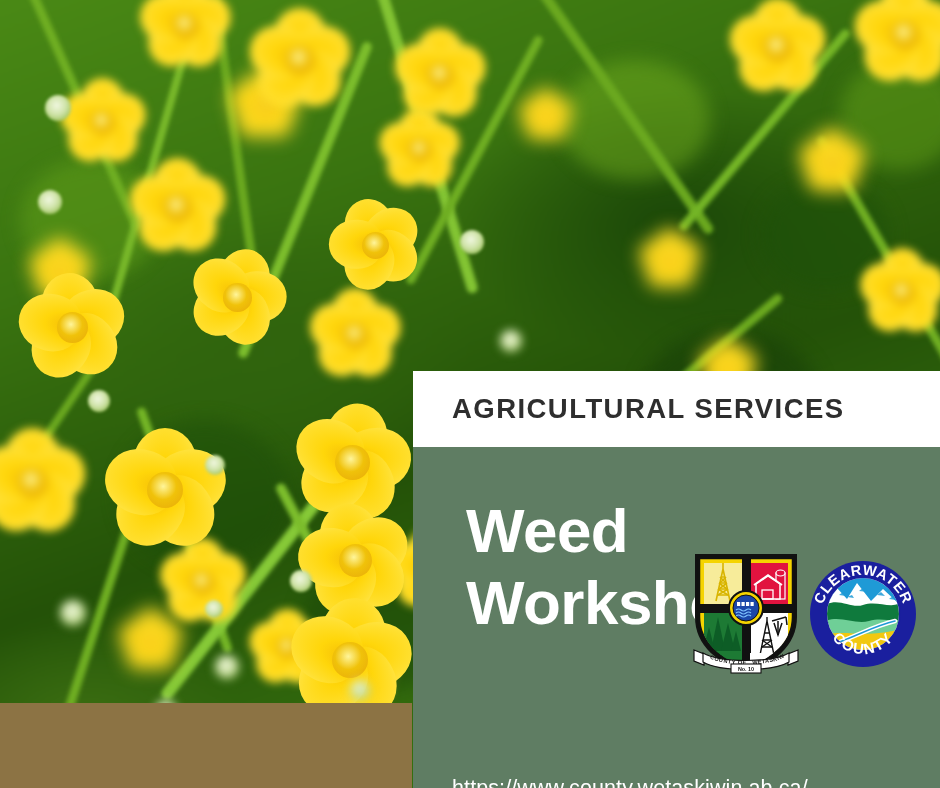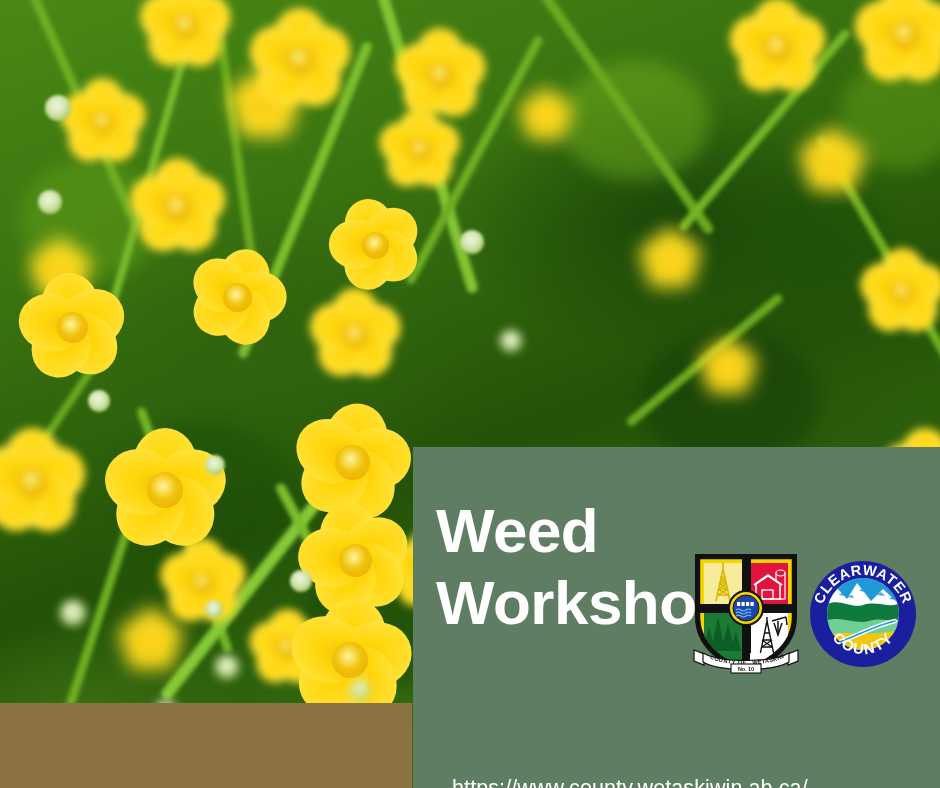--- a/index.html
+++ b/index.html
@@ -131,21 +131,21 @@
     position: absolute;
     left: 0;
     top: 76px;
     width: 100%;
     height: 341px;
     background: #5f7d63;
   }
 
   .title-block {
     position: absolute;
-    left: 23px;
+    left: 53px;
     top: 53px;
     width: 290px;
   }
   .title-line {
     font-size: 62px;
     font-weight: bold;
     color: #ffffff;
     line-height: 1.0;
     letter-spacing: -0.5px;
   }
@@ -480,20 +480,23 @@
     <div class="bud" style="left:460px;top:230px;width:24px;height:24px;"></div>
     <div class="bud soft" style="left:500px;top:330px;width:22px;height:22px;"></div>
     <div class="bud" style="left:205px;top:600px;width:18px;height:18px;"></div>
     <div class="bud soft" style="left:350px;top:680px;width:20px;height:20px;"></div>
   </div>
 
   <div class="brown-bar"></div>
 
   <div class="panel">
 
+    <div class="panel-header">
+      <div class="headline">AGRICULTURAL SERVICES</div>
+    </div>
 
     <div class="panel-body">
 
       <div class="title-block">
         <div class="title-line">Weed</div>
         <div class="title-line">Workshop</div>
       </div>
 
       <div class="logos">
 

